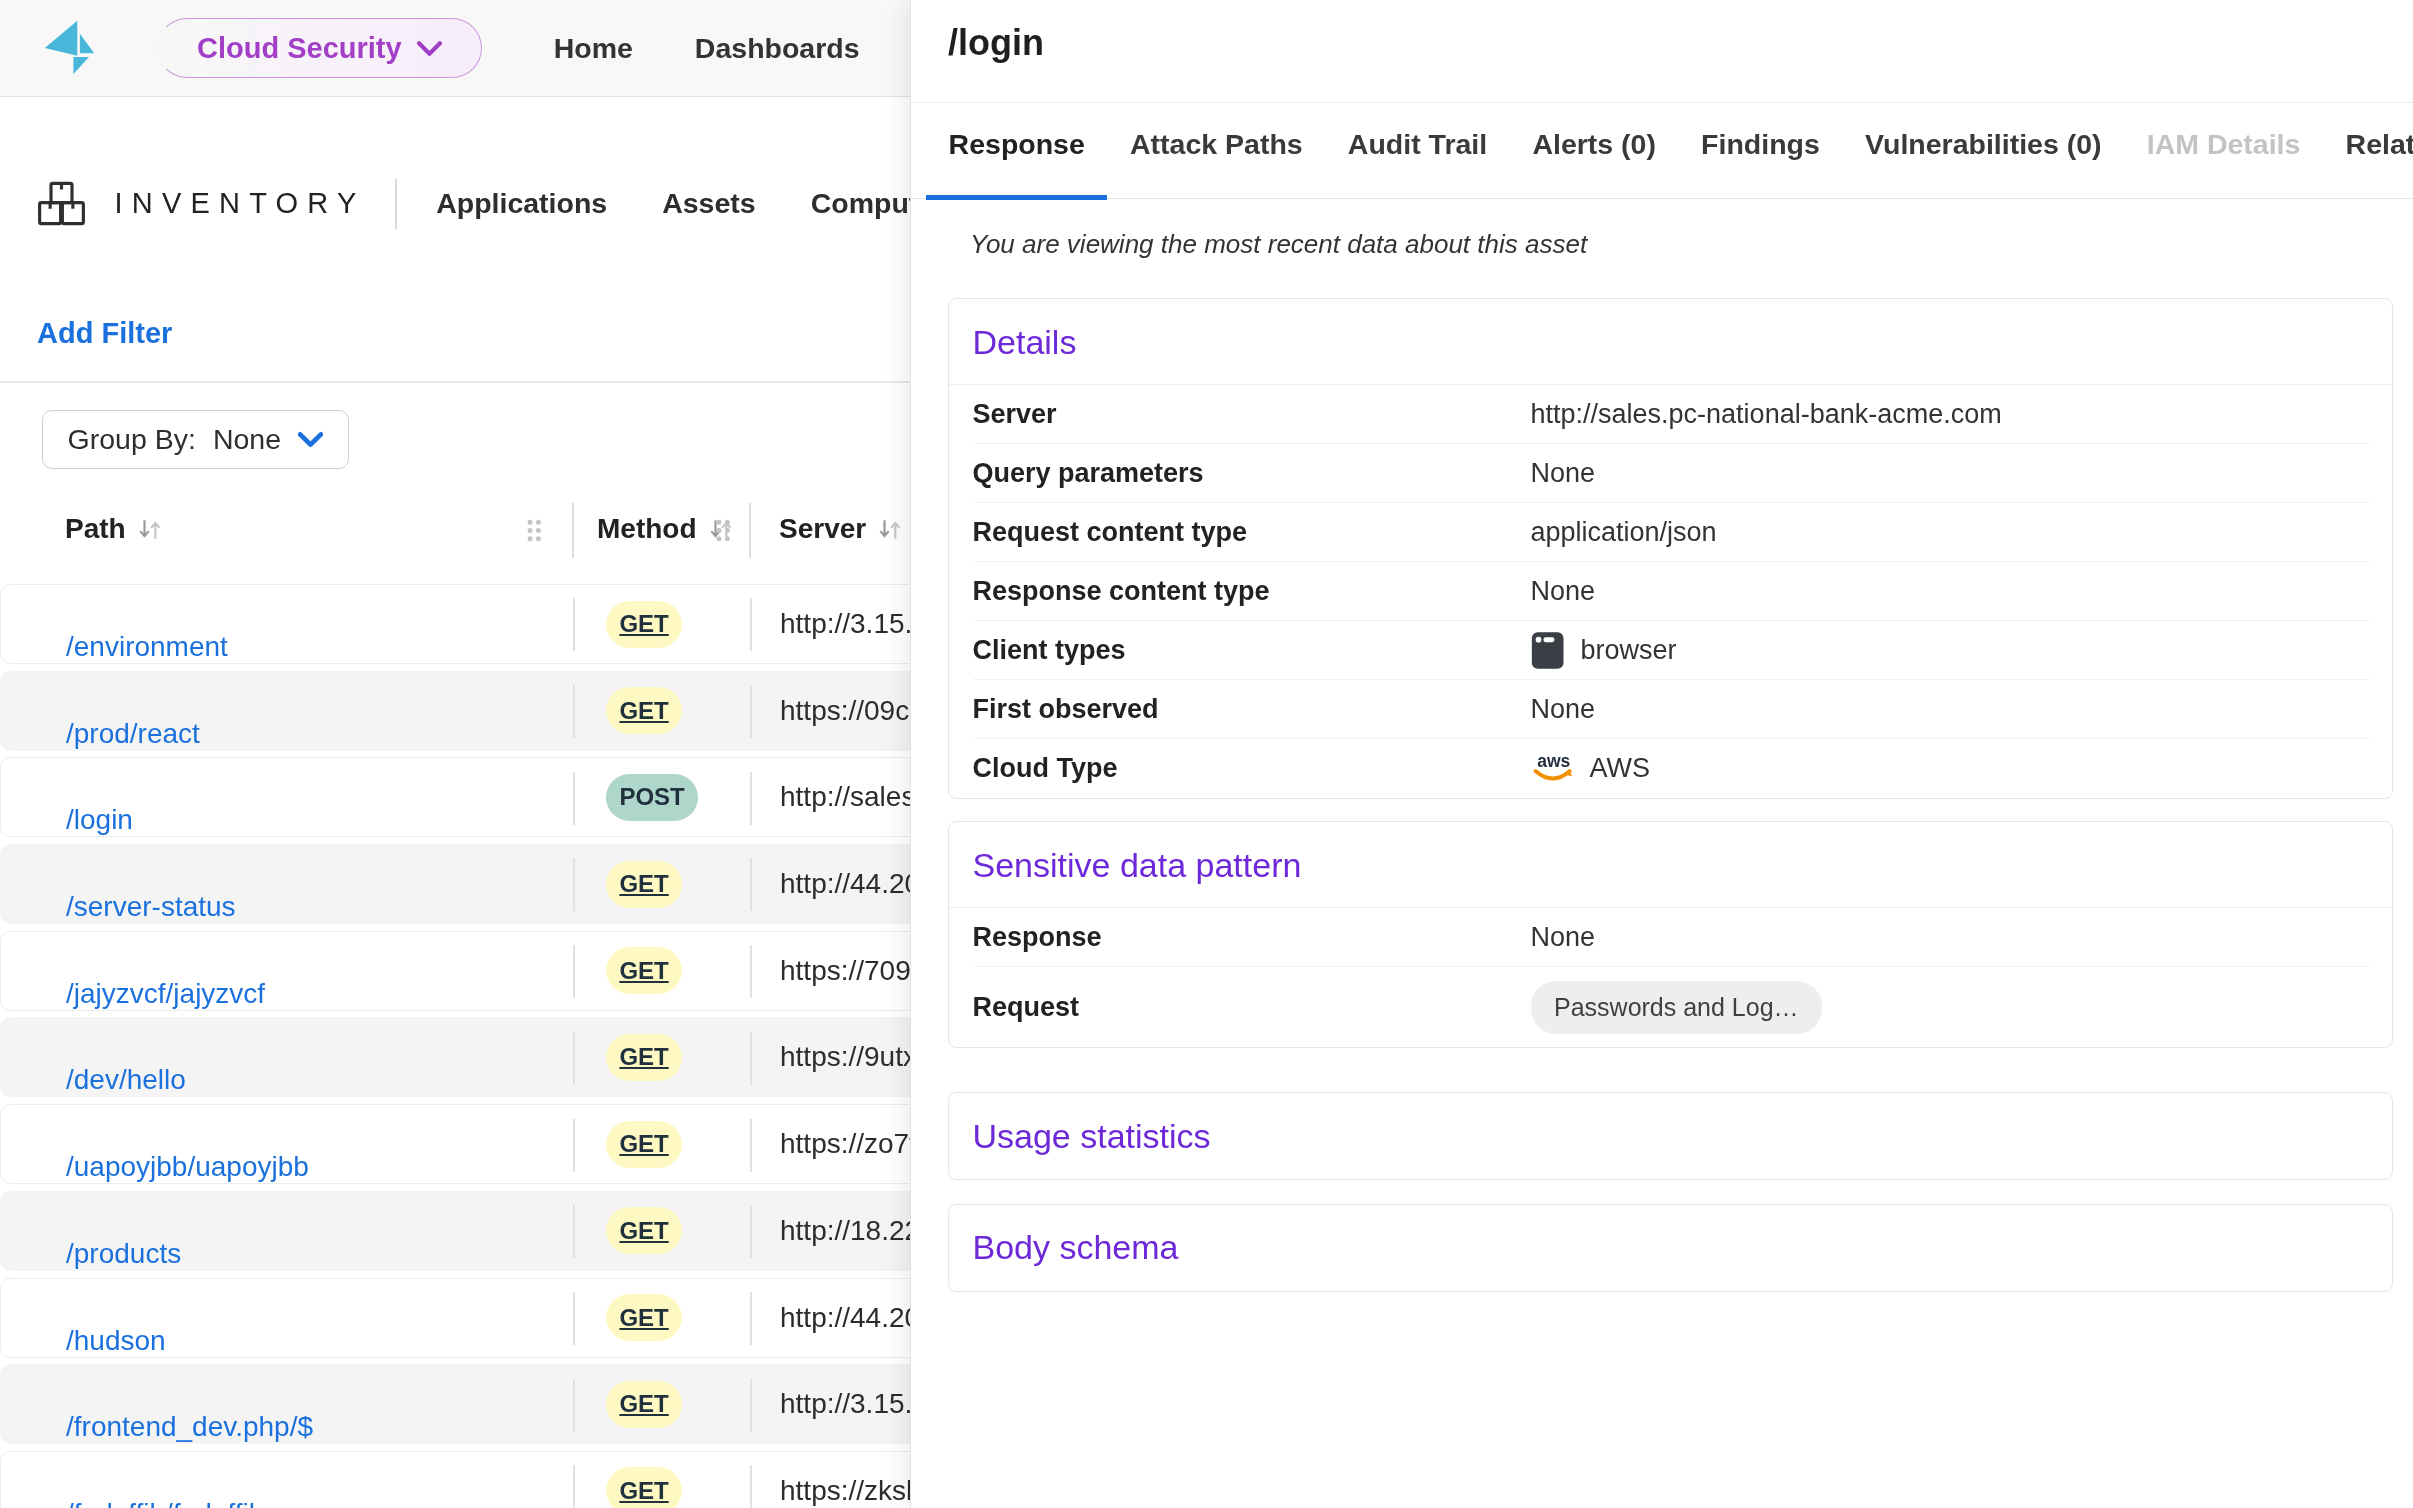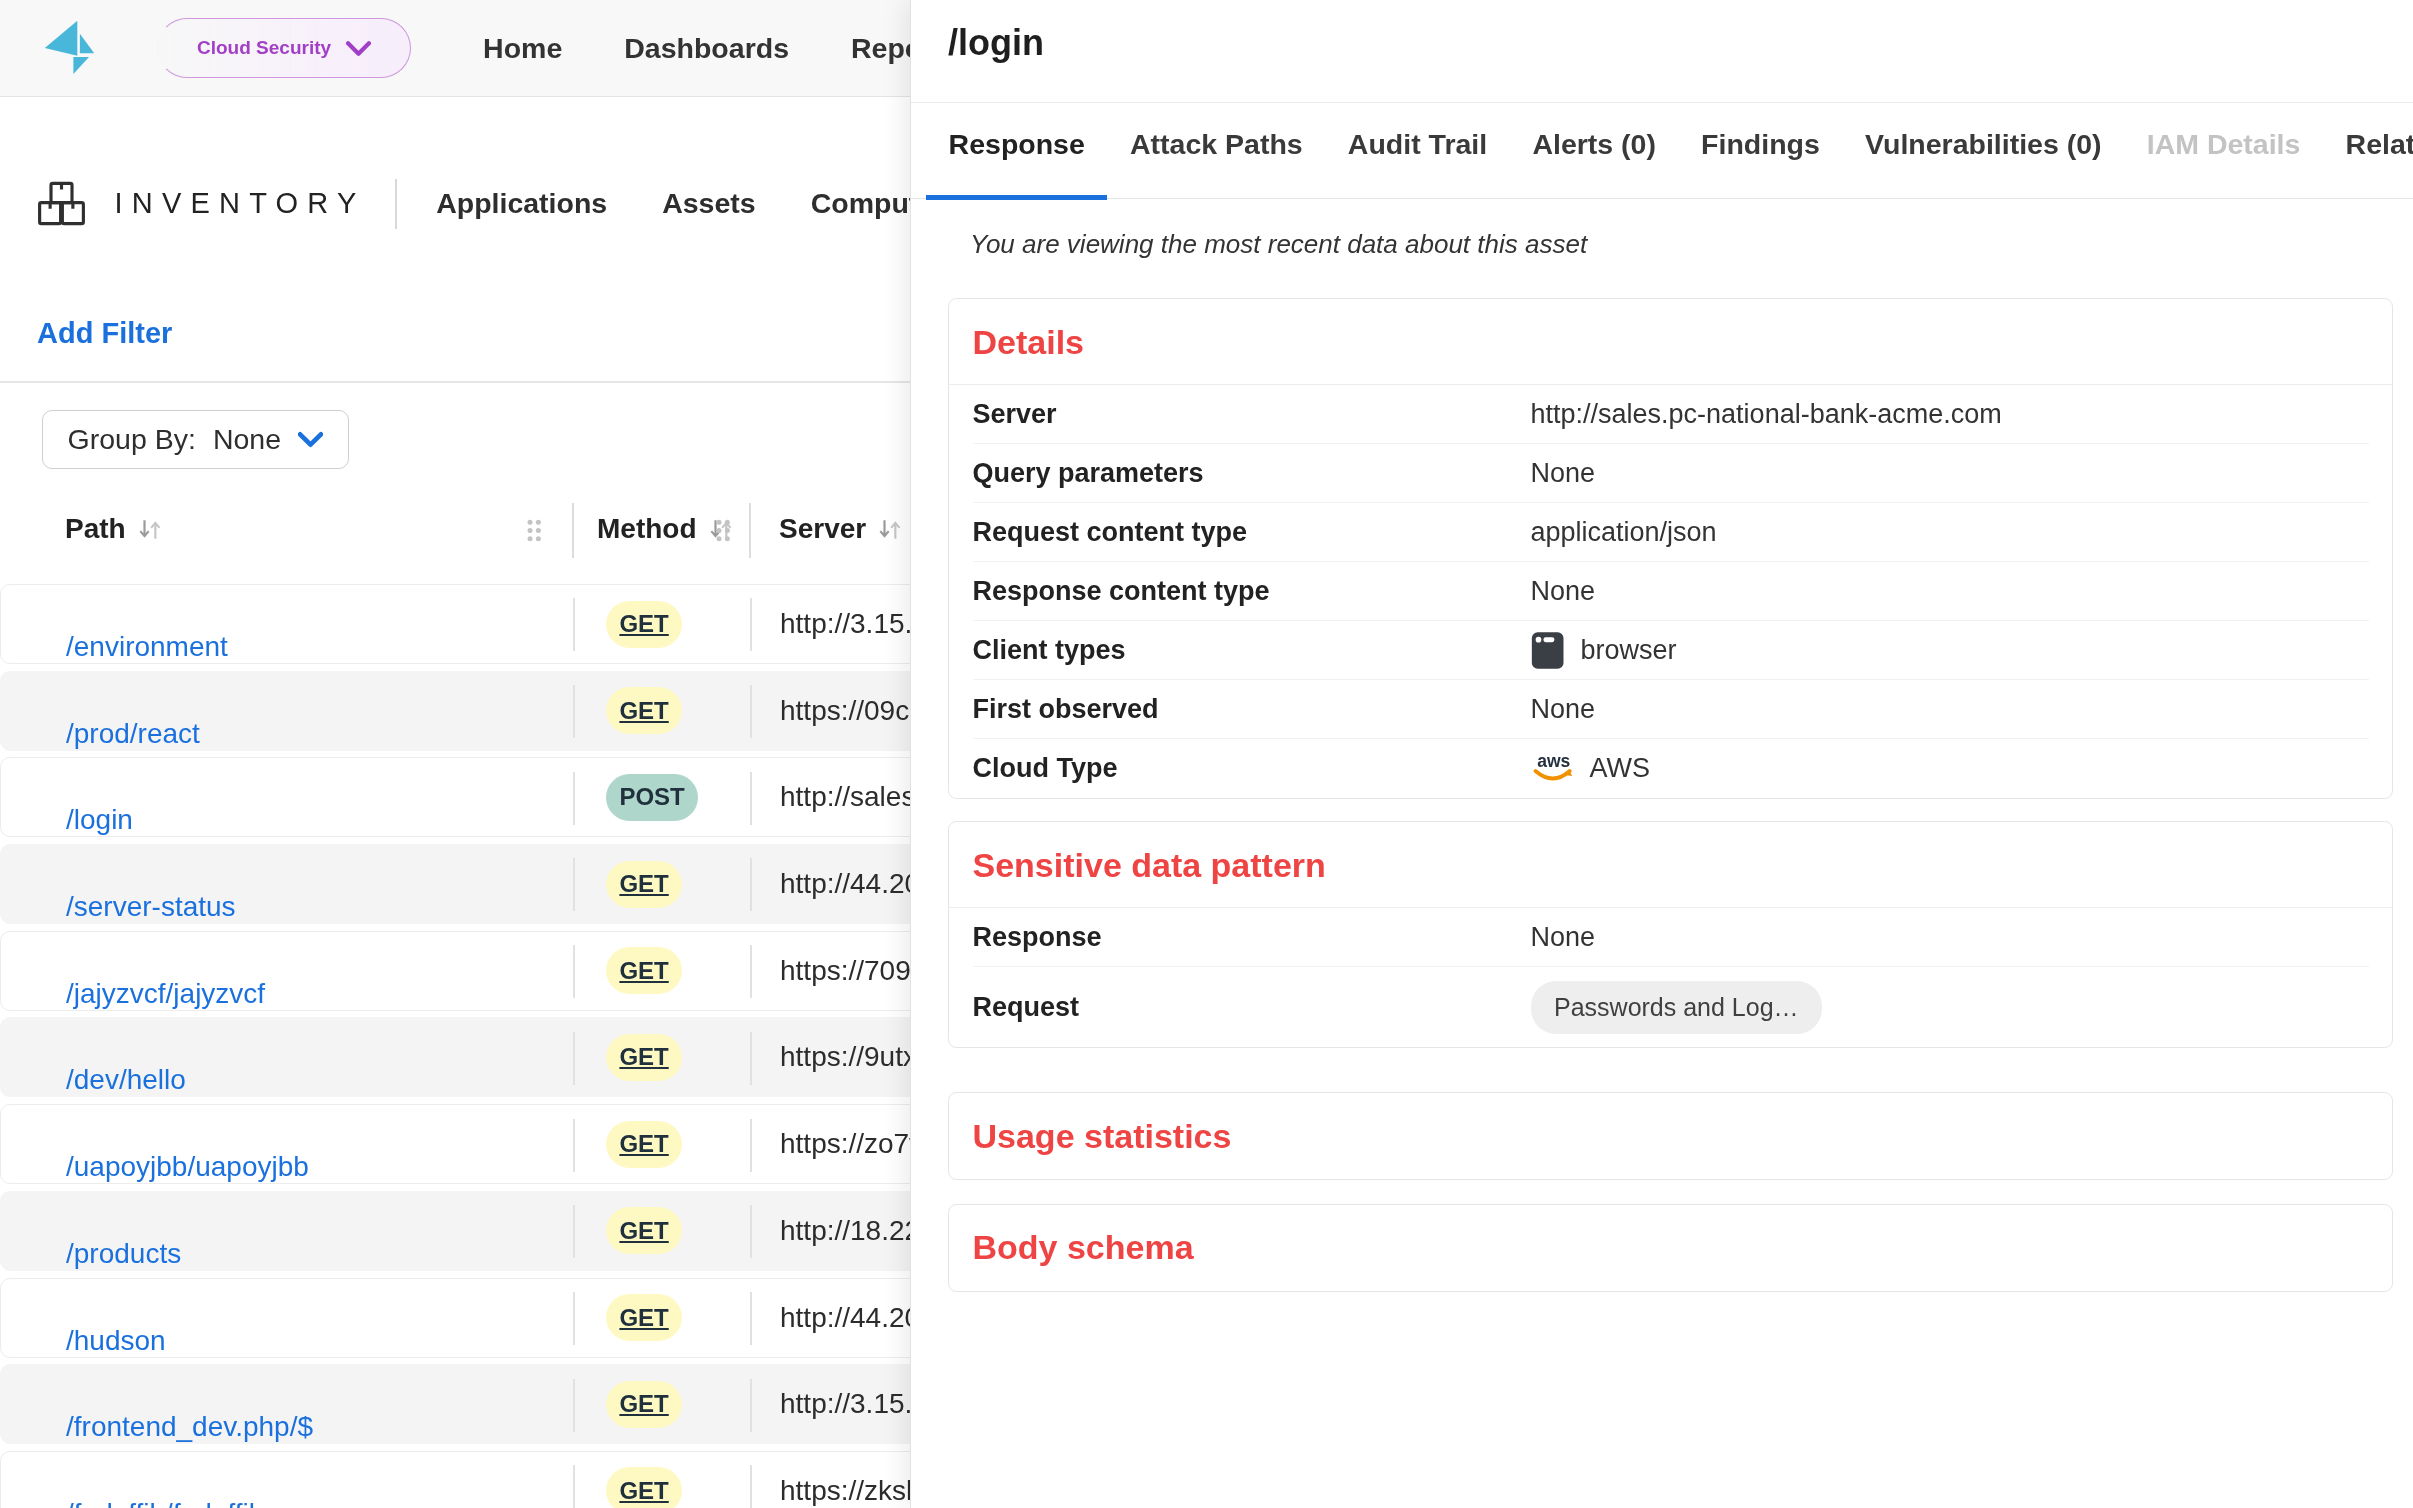--- a/index.html
+++ b/index.html
@@ -8,21 +8,21 @@
 
   
   .topnav { position:absolute; left:0; top:0; width:2413px; height:97px;
             background:#f8f8f8; border-bottom:1.7px solid #e3e3e3;
             display:flex; align-items:center; padding-left:37px; }
   .logo { width:65px; height:70px; margin-right:55px; flex:0 0 auto; }
   .cs-pill { height:60px; display:flex; align-items:center; gap:15px; padding:0 39px;
              border-radius:34px; border:1.7px solid #cf97de; border-left-color:transparent;
              background:linear-gradient(90deg, rgba(247,238,251,0) 0%, #f7eefb 85%);
              margin-right:72px; cursor:pointer; }
-  .cs-pill span { font-size:19px; font-weight:700; color:#a23fc6; }
+  .cs-pill span { font-size:29px; font-weight:700; color:#a23fc6; }
   .nav-items { display:flex; align-items:center; gap:62px; }
   .nav-item { font-size:28.5px; font-weight:600; color:#333; cursor:pointer; white-space:nowrap; }
   .nav-item.active { background:#b9e2f4; padding:15px 22px; border-radius:10px; color:#1d2b36; }
 
   
   .inv-header { position:absolute; left:37px; top:172px; display:flex; align-items:center; }
   .inv-icon { width:49px; height:49px; margin-right:28.5px; }
   .inv-title { font-size:29px; letter-spacing:9.2px; color:#222; font-weight:500; }
   .inv-vdiv { width:1.7px; height:50px; background:#d9d9d9; margin:0 39px 0 30px; }
   .subnav { display:flex; align-items:center; gap:55px; }
@@ -80,21 +80,21 @@
   .tab.active { color:#222; border-bottom-color:#1a70dd; }
   .tab.disabled { color:#c3c3c3; cursor:default; }
   .panel-note { margin:30px 0 0 59px; font-size:26px; font-style:italic; color:#333; }
 
   .cards { padding:0 20px 0 37px; }
   .card { border:1.7px solid #e5e5e5; border-radius:8.4px; background:#fff; padding:0 23.5px; }
   .card-details   { margin-top:38px; }
   .card-sensitive { margin-top:22px; }
   .card-usage     { margin-top:44px; }
   .card-body      { margin-top:23.5px; }
-  .card-heading { font-size:34px; font-weight:700; color:#ef4444; padding:23.5px 0 22px 0; }
+  .card-heading { font-size:34px; font-weight:400; color:#6d28d9; padding:23.5px 0 22px 0; }
   .card .rule { height:1.7px; background:#ededed; margin:0 -23.5px; }
   .kv-row { display:flex; align-items:center; min-height:59px; border-bottom:1.7px solid #f2f2f2; }
   .kv-row:last-child { border-bottom:none; }
   .kv-label { width:558px; font-size:27px; font-weight:600; color:#222; flex:0 0 auto; }
   .kv-value { font-size:27px; color:#333; display:flex; align-items:center; gap:15px; }
   .kv-row.tall { min-height:80px; }
   .chip { background:#eeeeee; border-radius:25px; padding:11.7px 23.5px; font-size:25px; color:#404040; }
   .card-collapsed .card-heading { padding:23.5px 0; }
 
   .sort-icon, .handle-icon { display:inline-block; }

